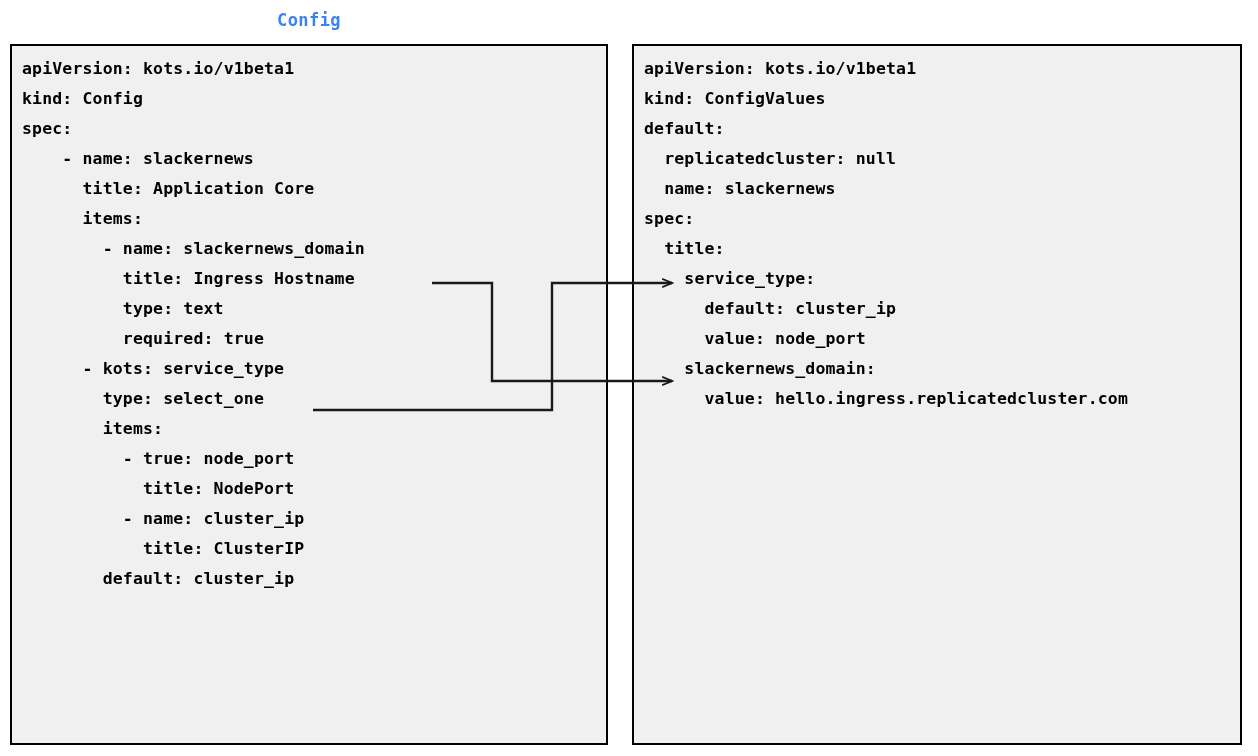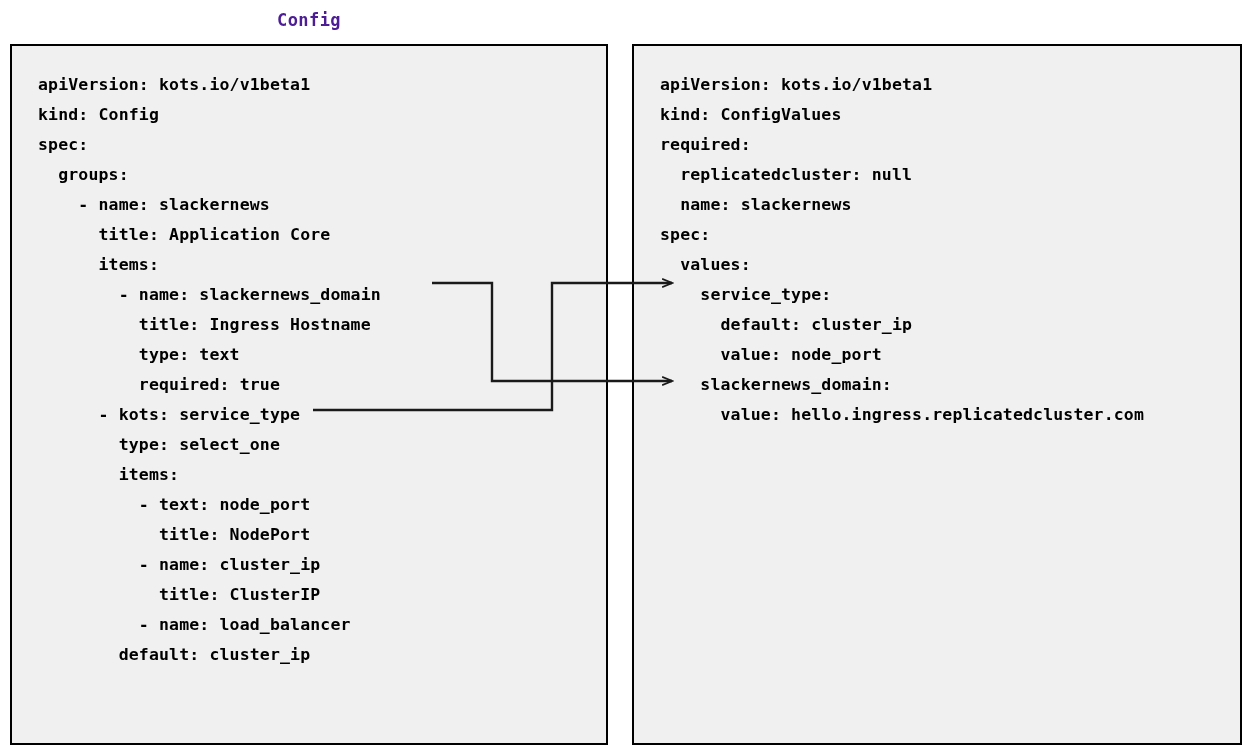--- a/index.html
+++ b/index.html
@@ -20,21 +20,21 @@
     width: 1258px;
     height: 756px;
   }
 
   
   .panel-title {
     position: absolute;
     font-family: "DejaVu Sans Mono", "Liberation Mono", monospace;
     font-weight: bold;
     font-size: 17px;
-    color: #4c1d95;
+    color: #3b82f6;
     text-align: center;
     letter-spacing: 0.4px;
     white-space: nowrap;
   }
   #title-config  { left: 10px;  top: 10px; width: 598px; }
   #title-values  { left: 632px; top: 10px; width: 610px; }
 
   
   .panel {
     position: absolute;
@@ -44,21 +44,21 @@
   }
   #panel-config  { left: 10px;  top: 44px; width: 598px;  height: 701px; }
   #panel-values  { left: 632px; top: 44px; width: 610px;  height: 701px; }
 
   
   .yaml {
     position: absolute;
     left: 10px;
     top: 8px;
     right: 4px;
-    margin: 16px;
+    margin: 0;
   }
   .yaml-line {
     position: relative;
     height: 30px;
     line-height: 30px;
     font-family: "DejaVu Sans Mono", "Liberation Mono", monospace;
     font-weight: bold;
     font-size: 16.5px;
     color: #000000;
     white-space: pre;
@@ -80,49 +80,47 @@
 <div class="stage">
 
   <div class="panel-title" id="title-config">Config</div>
 
 
   <div class="panel" id="panel-config">
     <div class="yaml" id="yaml-left">
         <div class="yaml-line">apiVersion: kots.io/v1beta1</div>
         <div class="yaml-line">kind: Config</div>
         <div class="yaml-line">spec:</div>
-        <div class="yaml-line">  groups:</div>
         <div class="yaml-line">    - name: slackernews</div>
         <div class="yaml-line">      title: Application Core</div>
         <div class="yaml-line">      items:</div>
         <div class="yaml-line">        - name: slackernews_domain</div>
         <div class="yaml-line">          title: Ingress Hostname</div>
         <div class="yaml-line">          type: text</div>
         <div class="yaml-line">          required: true</div>
         <div class="yaml-line">      - kots: service_type</div>
         <div class="yaml-line">        type: select_one</div>
         <div class="yaml-line">        items:</div>
-        <div class="yaml-line">          - text: node_port</div>
+        <div class="yaml-line">          - true: node_port</div>
         <div class="yaml-line">            title: NodePort</div>
         <div class="yaml-line">          - name: cluster_ip</div>
         <div class="yaml-line">            title: ClusterIP</div>
-        <div class="yaml-line">          - name: load_balancer</div>
         <div class="yaml-line">        default: cluster_ip</div>
       </div>
   </div>
 
   <div class="panel" id="panel-values">
     <div class="yaml" id="yaml-right">
         <div class="yaml-line">apiVersion: kots.io/v1beta1</div>
         <div class="yaml-line">kind: ConfigValues</div>
-        <div class="yaml-line">required:</div>
+        <div class="yaml-line">default:</div>
         <div class="yaml-line">  replicatedcluster: null</div>
         <div class="yaml-line">  name: slackernews</div>
         <div class="yaml-line">spec:</div>
-        <div class="yaml-line">  values:</div>
+        <div class="yaml-line">  title:</div>
         <div class="yaml-line">    service_type:</div>
         <div class="yaml-line">      default: cluster_ip</div>
         <div class="yaml-line">      value: node_port</div>
         <div class="yaml-line">    slackernews_domain:</div>
         <div class="yaml-line">      value: hello.ingress.replicatedcluster.com</div>
       </div>
   </div>
 
   <svg id="connectors" viewBox="0 0 1258 756">
     <defs>

